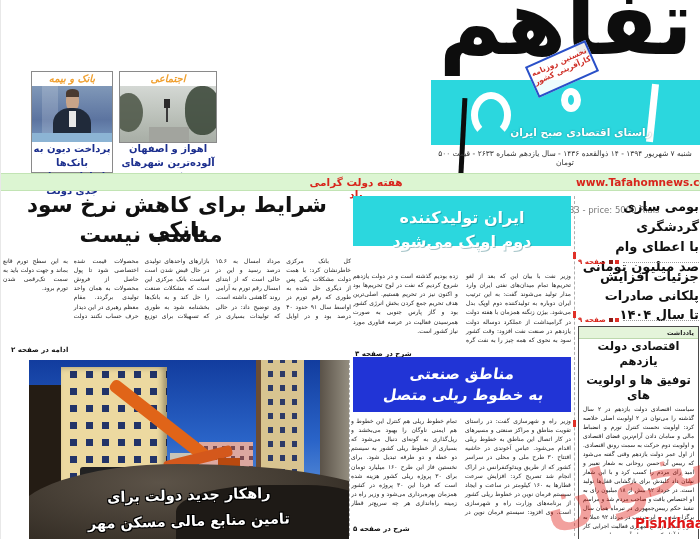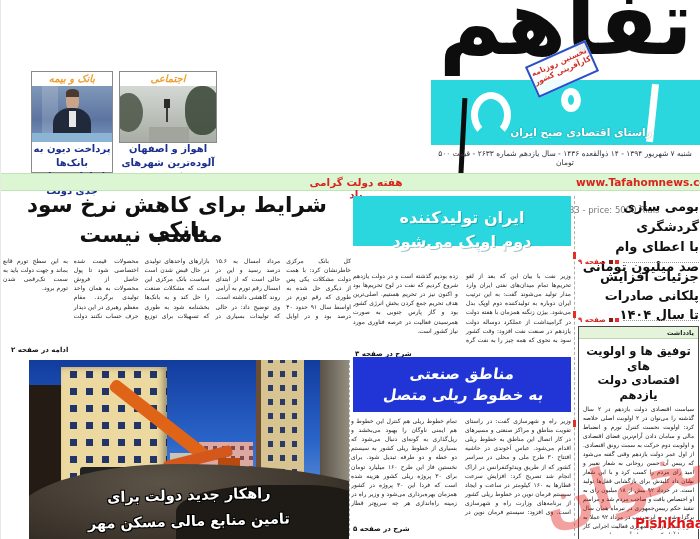--- a/index.html
+++ b/index.html
@@ -204,22 +204,22 @@
     <span class="sep-page">صفحه ۹</span>
     <span class="sep-sq1"></span>
     <span class="sep-sq2"></span>
     <span class="sep-dots"></span>
   </div>
 
   <div class="abs" id="note-box" style="left:577px; top:326px; width:121px; height:244px;">
     <div id="note-strip">
       <span>یادداشت</span>
     </div>
+    <div class="note-title">اقتصادی دولت یازدهم</div>
     <div class="note-title" style="margin-top:5px;">توفیق ها و اولویت های</div>
-    <div class="note-title">اقتصادی دولت یازدهم</div>
     <div id="note-body">سیاست اقتصادی دولت یازدهم در ۲ سال گذشته را می‌توان در ۲ اولویت اصلی خلاصه کرد: اولویت نخست کنترل تورم و انضباط مالی و سامان دادن آرام‌ترین فضای اقتصادی و اولویت دوم حرکت به سمت رونق اقتصادی. از اول عمر دولت یازدهم وقتی گفته می‌شود که رییس آن حسن روحانی به شعار تغییر و امید رای مردم را کسب کرد و با این شعار نشان داد کلیدش برای بازگشایی قفل‌ها تولید است. در خرداد ۹۲ بیش از ۱۸ میلیون رای به او اختصاص یافت و صاحب مردم شد و مراسم تنفیذ حکم رییس‌جمهوری در تیرماه همان سال برگزار شد و به این ترتیب در مرداد ۹۲ عملا به طور رسمی رییس‌جمهوری فعالیت اجرایی کار خود را آغاز کرد. پس از آن به نظر می‌رسید تمرکز اصلی دولت روی حل مشکلاتی بود که از دوره گذشته روی آن مانده بود تا عرصه اقتصادی از رکود خارج شود.</div>
     <div class="abs" id="note-page" style="left:4px; bottom:2px;">صفحه ۹</div>
   </div>
 
   <div class="abs" id="wm-stamp" style="left:538px; top:438px;">پیشخوان</div>
   <div class="abs" id="wm-url" style="left:590px; top:515px;margin-left:44px;">Pishkhaan.net</div>
 
 </div>
 
 </body></html>

